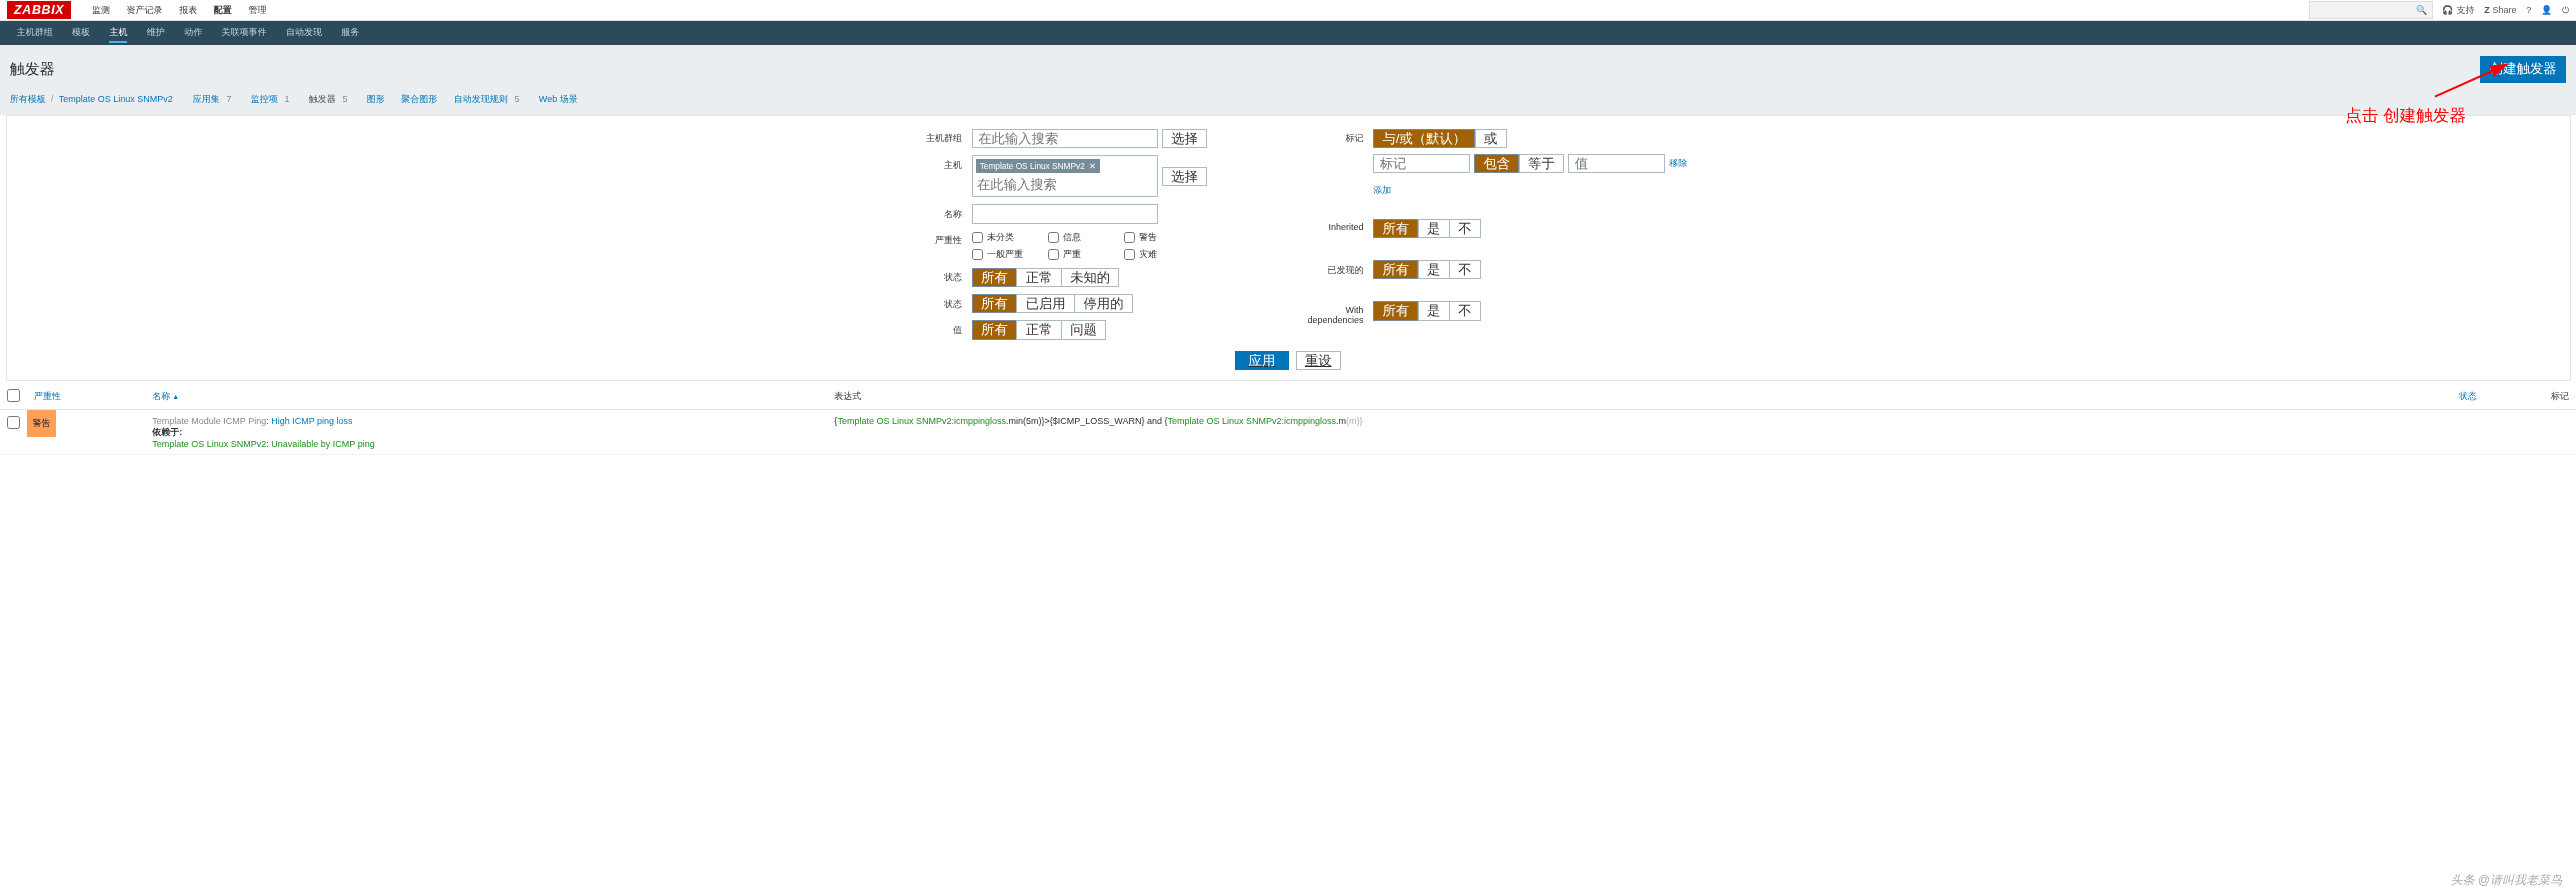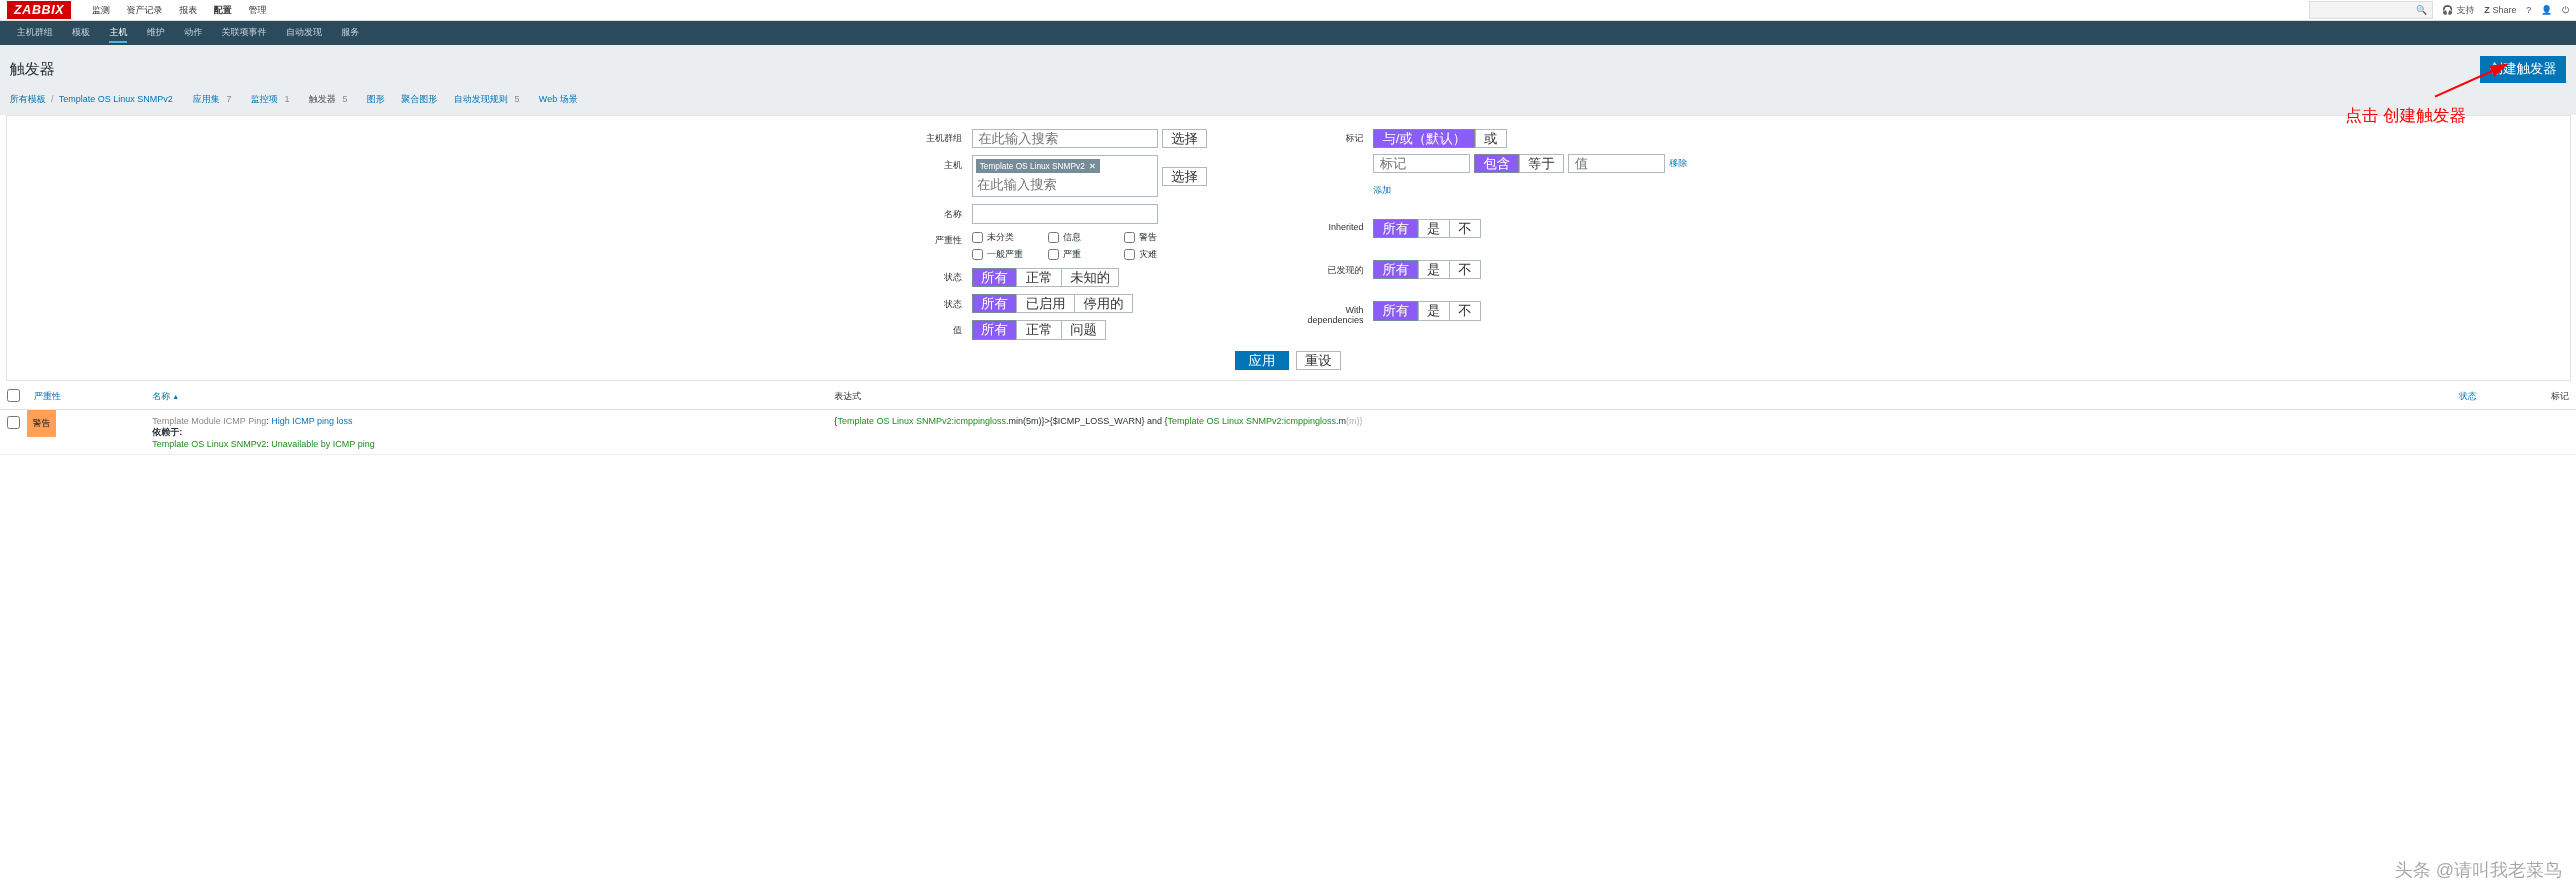--- a/index.html
+++ b/index.html
@@ -34,46 +34,46 @@
 .crumbs .cnt { color: #888; margin-left: 1.4px; }
 
 .filter-row { background: #ebeef0; padding: 2.8px 9.7px; display: flex; justify-content: flex-end; }
 .filter-panel { background: #fff; border: 0.7px solid #dfe4e7; margin: 0 5.5px; padding: 12.4px 0 9.7px; }
 .filter-cols { display: flex; justify-content: center; gap: 83px; }
 .fcol { display: grid; grid-template-columns: 83px auto; row-gap: 7px; align-items: start; }
 .flabel { text-align: right; padding-right: 9.7px; padding-top: 3.5px; color: #333; }
 .txt { border: 0.7px solid #acbbc2; height: 19.3px; width: 186px; padding: 0 5.5px; }
 .txt.short { width: 97px; }
 .btn { border: 0.7px solid #acbbc2; background: #fff; height: 19.3px; padding: 0 8.3px; cursor: pointer; color: #333; }
-.btn.sel { background: #8b5cf6; color: #fff; border-color: #768d99; }
+.btn.sel { background: #a16207; color: #fff; border-color: #768d99; }
 .btn-row { display: flex; gap: 0; }
 .btn-row .btn { border-radius: 0; margin-left: -0.7px; }
 .btn-row .btn:first-child { margin-left: 0; }
 .tag-in-input { display: inline-flex; align-items: center; background: #768d99; color: #fff; padding: 2.1px 4.1px; margin: 1.4px; font-size: 8.3px; }
 .tag-close { margin-left: 4.1px; cursor: pointer; }
 .multi-input { border: 0.7px solid #acbbc2; min-height: 19.3px; width: 186px; padding: 1.4px; display: flex; flex-wrap: wrap; align-items: center; }
 .multi-input input { border: none; outline: none; flex: 1; min-width: 55px; padding: 2.8px; }
 .chk-grid { display: grid; grid-template-columns: repeat(3, 76px); row-gap: 4.1px; }
 .chk { display: flex; align-items: center; gap: 4.1px; }
 .chk input { width: 11px; height: 11px; }
-.filter-actions { display: flex; justify-content: center; gap: 7px; margin-top: 11px; }
+.filter-actions { display: flex; justify-content: center; gap: 7px; margin-top: 11px; text-decoration: underline; }
 .btn.primary { background: #0275b8; color: #fff; border-color: #0275b8; padding: 0 12.4px; }
 
 .annot { position: absolute; color: #ff0000; font-size: 16.6px; font-weight: normal; pointer-events: none; }
 .arrow { position: absolute; pointer-events: none; }
 
 .tbl { width: 100%; border-collapse: collapse; margin-top: 2.8px; }
 .tbl th { text-align: left; padding: 5.5px 7px; font-weight: normal; color: #0275b8; cursor: pointer; border-bottom: 0.7px solid #dfe4e7; background:#fff;}
 .tbl th.nolink { color: #333; cursor: default; }
 .tbl td { padding: 5.5px 7px; vertical-align: top; border-bottom: 0.7px solid #efefef; }
 .sev-warn { background: #ffa059; display: inline-block; padding: 7px 4.1px; color: #222; min-width:29px; text-align:center;}
 .grn { color: #1f8c1f; }
 .sort-asc::after { content: " ▲"; font-size: 7px; }
 
-.watermark { position: fixed; right: 14px; bottom: 7px; font-size: 18px; color: rgba(0,0,0,0.35); pointer-events: none; }
+.watermark { position: fixed; right: 14px; bottom: 0; font-size: 12px; color: rgba(0,0,0,0.35); font-style: italic; pointer-events: none; }
 .rel { position: relative; }
 .flex { display:flex; align-items:center; gap:4.1px;}
 </style>
 </head>
 <body>
 
 <div class="topbar">
   <div class="logo">ZABBIX</div>
   <ul class="topmenu">
     <li>监测</li>

